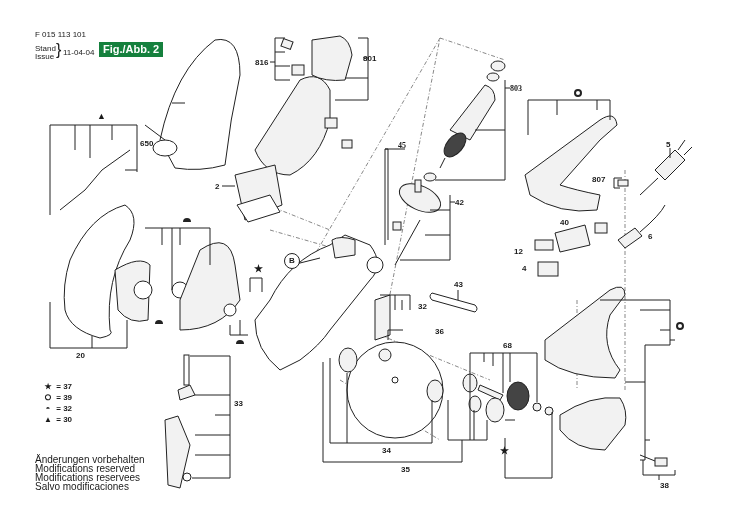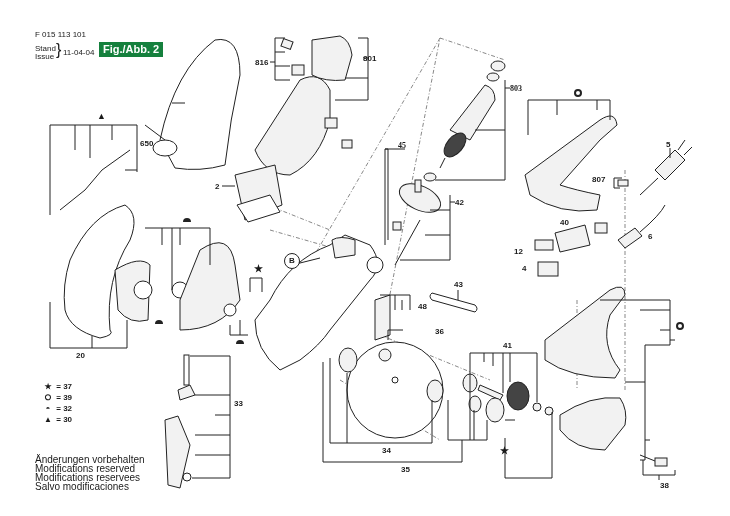--- a/index.html
+++ b/index.html
@@ -193,23 +193,23 @@
 <div class="lbl" style="left:215px;top:182px;">2</div>
 <div class="lbl" style="left:398px;top:141px;font-family:Liberation Serif, serif;">45</div>
 <div class="lbl" style="left:455px;top:198px;">42</div>
 <div class="lbl" style="left:666px;top:140px;">5</div>
 <div class="lbl" style="left:592px;top:175px;">807</div>
 <div class="lbl" style="left:560px;top:218px;">40</div>
 <div class="lbl" style="left:514px;top:247px;">12</div>
 <div class="lbl" style="left:522px;top:264px;">4</div>
 <div class="lbl" style="left:648px;top:232px;">6</div>
 <div class="lbl" style="left:454px;top:280px;">43</div>
-<div class="lbl" style="left:418px;top:302px;">48</div>
+<div class="lbl" style="left:418px;top:302px;">32</div>
 <div class="lbl" style="left:395px;top:327px;margin-left:40px;">36</div>
-<div class="lbl" style="left:503px;top:341px;">41</div>
+<div class="lbl" style="left:503px;top:341px;">68</div>
 <div class="lbl" style="left:76px;top:351px;">20</div>
 <div class="lbl" style="left:234px;top:399px;">33</div>
 <div class="lbl" style="left:382px;top:446px;">34</div>
 <div class="lbl" style="left:401px;top:465px;">35</div>
 <div class="lbl" style="left:660px;top:481px;">38</div>
 
 <div class="abs" style="left:284px;top:253px;width:14px;height:14px;border:1px solid #222;border-radius:50%;font-size:8px;font-weight:bold;text-align:center;line-height:14px;background:#fff;">B</div>
 
 <div class="lbl" style="left:97px;top:112px;font-size:9px;">▲</div>
 <div class="lbl" style="left:254px;top:264px;font-size:10px;">★</div>

